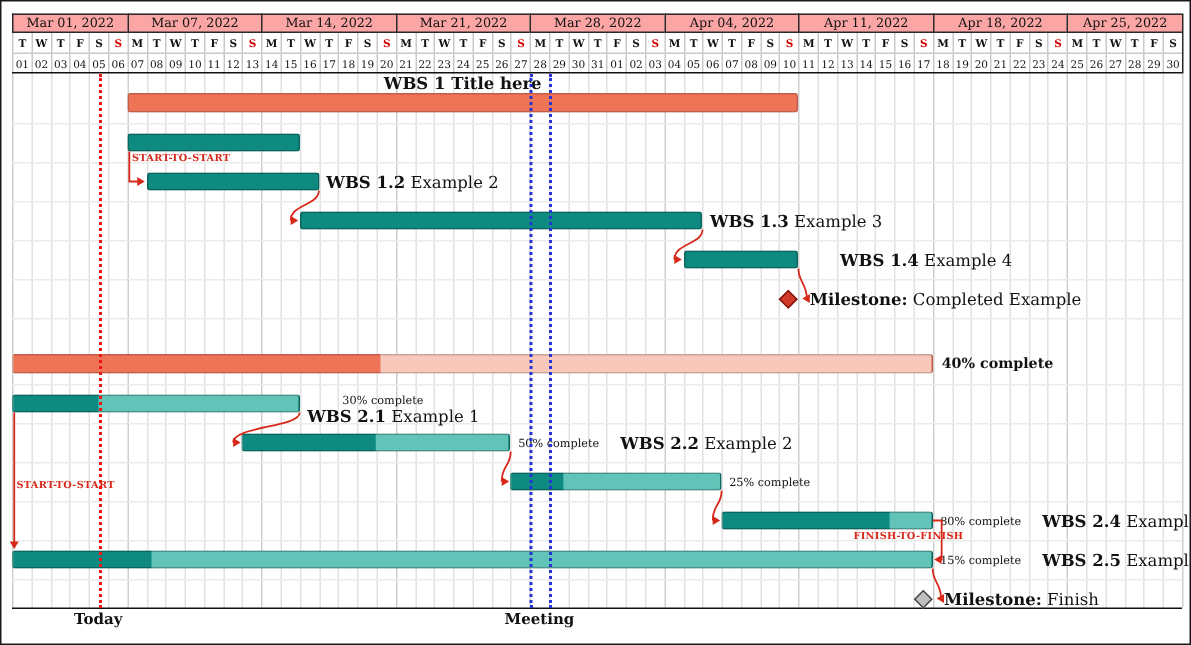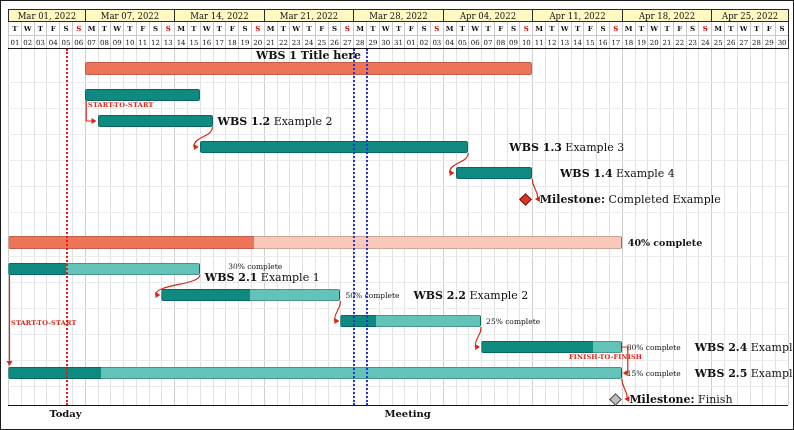--- a/index.html
+++ b/index.html
@@ -1,20 +1,20 @@
 <!DOCTYPE html>
 <html><head>
 <meta charset="utf-8">
 <style>
   *{margin:0;padding:0;box-sizing:border-box}
   html,body{background:#fff}
   body{width:794px;height:430px;font-family:"DejaVu Serif",serif;color:#111}
   #gantt{position:relative;width:794px;height:430px;border:1px solid #1a1a1a;background:#fff;overflow:hidden}
   .week{position:absolute;top:8px;height:13px;border:1px solid #2a2a2a;border-right:none;font-size:8.5px;
-        display:flex;align-items:center;justify-content:center;background:#fef9c3;z-index:2;white-space:nowrap}
+        display:flex;align-items:center;justify-content:center;background:#fca5a5;z-index:2;white-space:nowrap}
   .vedge{position:absolute;top:8px;height:40px;width:1px;background:#2a2a2a;z-index:3}
   .dl{position:absolute;top:21px;height:13px;border-left:1px solid #c9c9c9;font-size:7px;font-weight:bold;
       display:flex;align-items:center;justify-content:center;z-index:2}
   .dn{position:absolute;top:34px;height:14px;border-left:1px solid #c9c9c9;border-top:1px solid #c9c9c9;font-size:7px;
       display:flex;align-items:center;justify-content:center;z-index:2}
   .vline{position:absolute;top:48px;height:356px;width:1px;background:#e2e2e2;z-index:1}
   .vline.wk{background:#cfcfcf}
   .hline{position:absolute;left:7px;width:780px;height:1px;background:#ebebeb;z-index:1}
   .blackline{position:absolute;left:7px;width:780px;height:1px;background:#111;z-index:3}
   .bar{position:absolute;border-radius:2px;z-index:2}
@@ -267,21 +267,21 @@
     <div class="blackline" style="top: 404px;"></div>
     <div class="bar gbar" style="left: 83.7213px; width: 447.541px; top: 61px; height: 13px; background: rgb(238, 116, 88);"></div>
     <div class="glabel" style="left: 83.7213px; width: 447.541px; top: 48px;">WBS 1 Title here</div>
     <div class="bar tbar" style="left: 83.7213px; width: 115.082px; top: 88px; height: 12px; background: rgb(14, 138, 128);"></div>
     <div class="bar tbar" style="left: 96.5082px; width: 115.082px; top: 114px; height: 12px; background: rgb(14, 138, 128);"></div>
     <div class="tlabel" style="left: 216.59px; top: 113px; text-align: center;">
       <span class="nm"><span style="font-weight: bold;">WBS 1.2</span><span> Example 2</span></span>
     </div>
     <div class="bar tbar" style="left: 198.803px; width: 268.525px; top: 140px; height: 12px; background: rgb(14, 138, 128);"></div>
     <div class="tlabel" style="left: 472.328px; top: 139px;">
-      <span class="nm"><span style="font-weight: bold; margin-left: 36px;">WBS 1.3</span><span> Example 3</span></span>
+      <span class="nm"><span style="font-weight: bold;">WBS 1.3</span><span> Example 3</span></span>
     </div>
     <div class="bar tbar" style="left: 454.541px; width: 76.7213px; top: 166px; height: 12px; background: rgb(14, 138, 128);"></div>
     <div class="tlabel" style="left: 559px; top: 165px;">
       <span class="nm"><span style="font-weight: bold;">WBS 1.4</span><span> Example 4</span></span>
     </div>
     <div class="diamond" style="left: 520.369px; top: 193.5px; background: rgb(210, 59, 42); border: 1px solid rgb(126, 21, 11);"></div>
     <div class="tlabel" style="left: 538.869px; top: 191px;">
       <span class="nm"><span style="font-weight: bold;">Milestone:</span><span> Completed Example</span></span>
     </div>
     <div class="bar gbar" style="left: 7px; width: 613.77px; top: 235px; height: 13px; background: linear-gradient(to right, rgb(238, 116, 88) 0%, rgb(238, 116, 88) 40%, rgb(248, 200, 186) 40%, rgb(248, 200, 186) 100%);"></div>
@@ -311,17 +311,17 @@
       <span class="nm"><span style="font-weight: bold;">WBS 2.5</span><span> Example</span></span>
     </div>
     <div class="diamond" style="left: 609.877px; top: 393.5px; background: rgb(191, 191, 191); border: 1px solid rgb(74, 74, 74);"></div>
     <div class="tlabel" style="left: 628.377px; top: 391px;">
       <span class="nm"><span style="font-weight: bold;">Milestone:</span><span> Finish</span></span>
     </div>
     <div class="vmark" style="left: 64.541px; border-left: 2px dotted rgb(240, 20, 20);"></div>
     <div class="footlab" style="left: 64.541px;">Today</div>
     <div class="vmark" style="left: 352.246px; border-left: 2px dotted rgb(38, 51, 214);"></div>
     <div class="vmark" style="left: 365.033px; border-left: 2px dotted rgb(38, 51, 214);"></div>
-    <div class="footlab" style="left: 358.639px; margin-left: 48px;">Meeting</div>
+    <div class="footlab" style="left: 358.639px;">Meeting</div>
     <div class="redlab" style="left: 87px; top: 100px;">START-TO-START</div>
     <div class="redlab" style="left: 10px; top: 318px;">START-TO-START</div>
     <div class="redlab" style="left: 568px; top: 352px;">FINISH-TO-FINISH</div>
   </div>
 
 </body></html>

